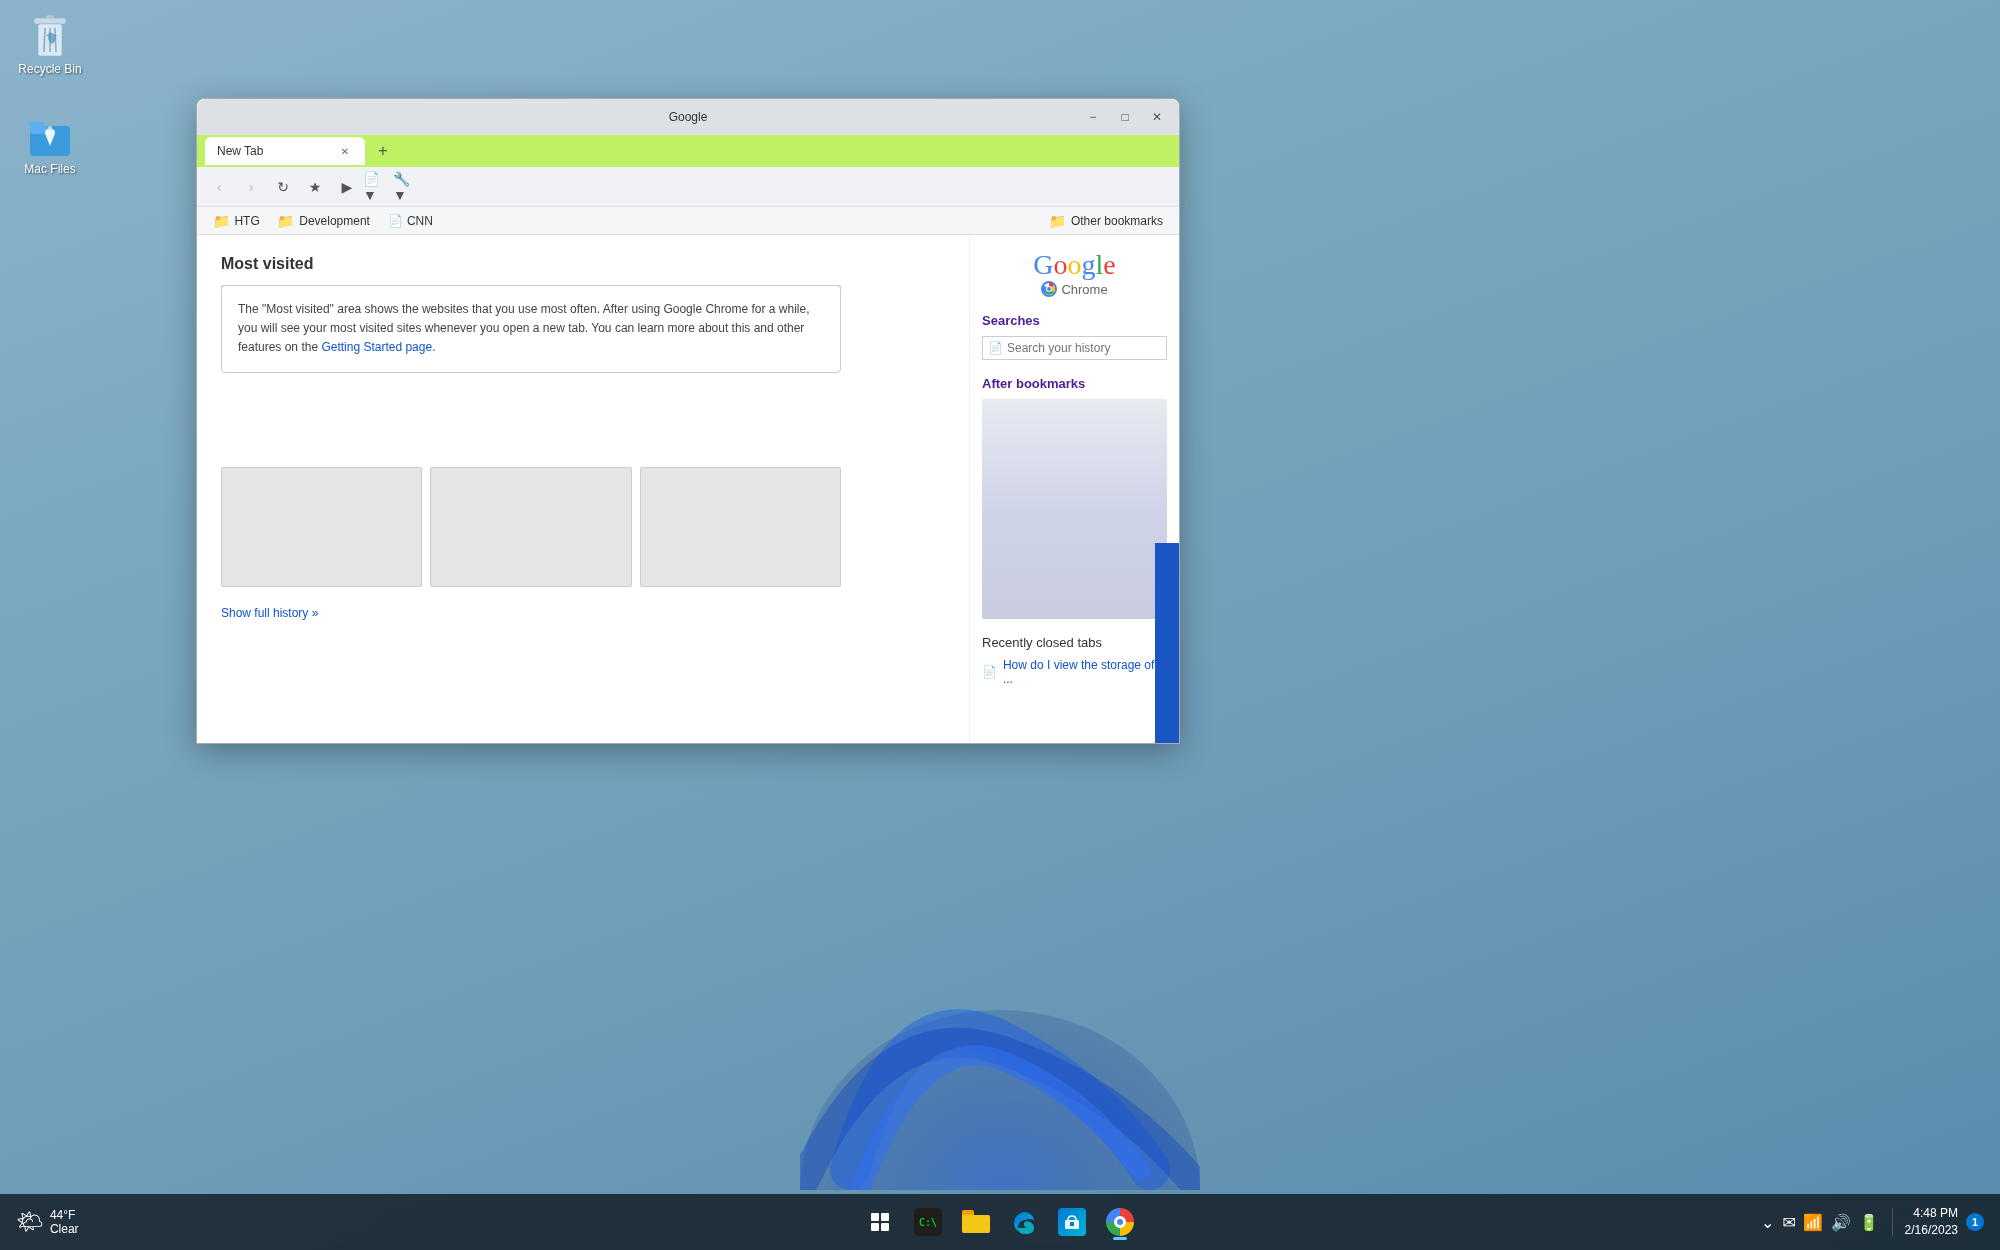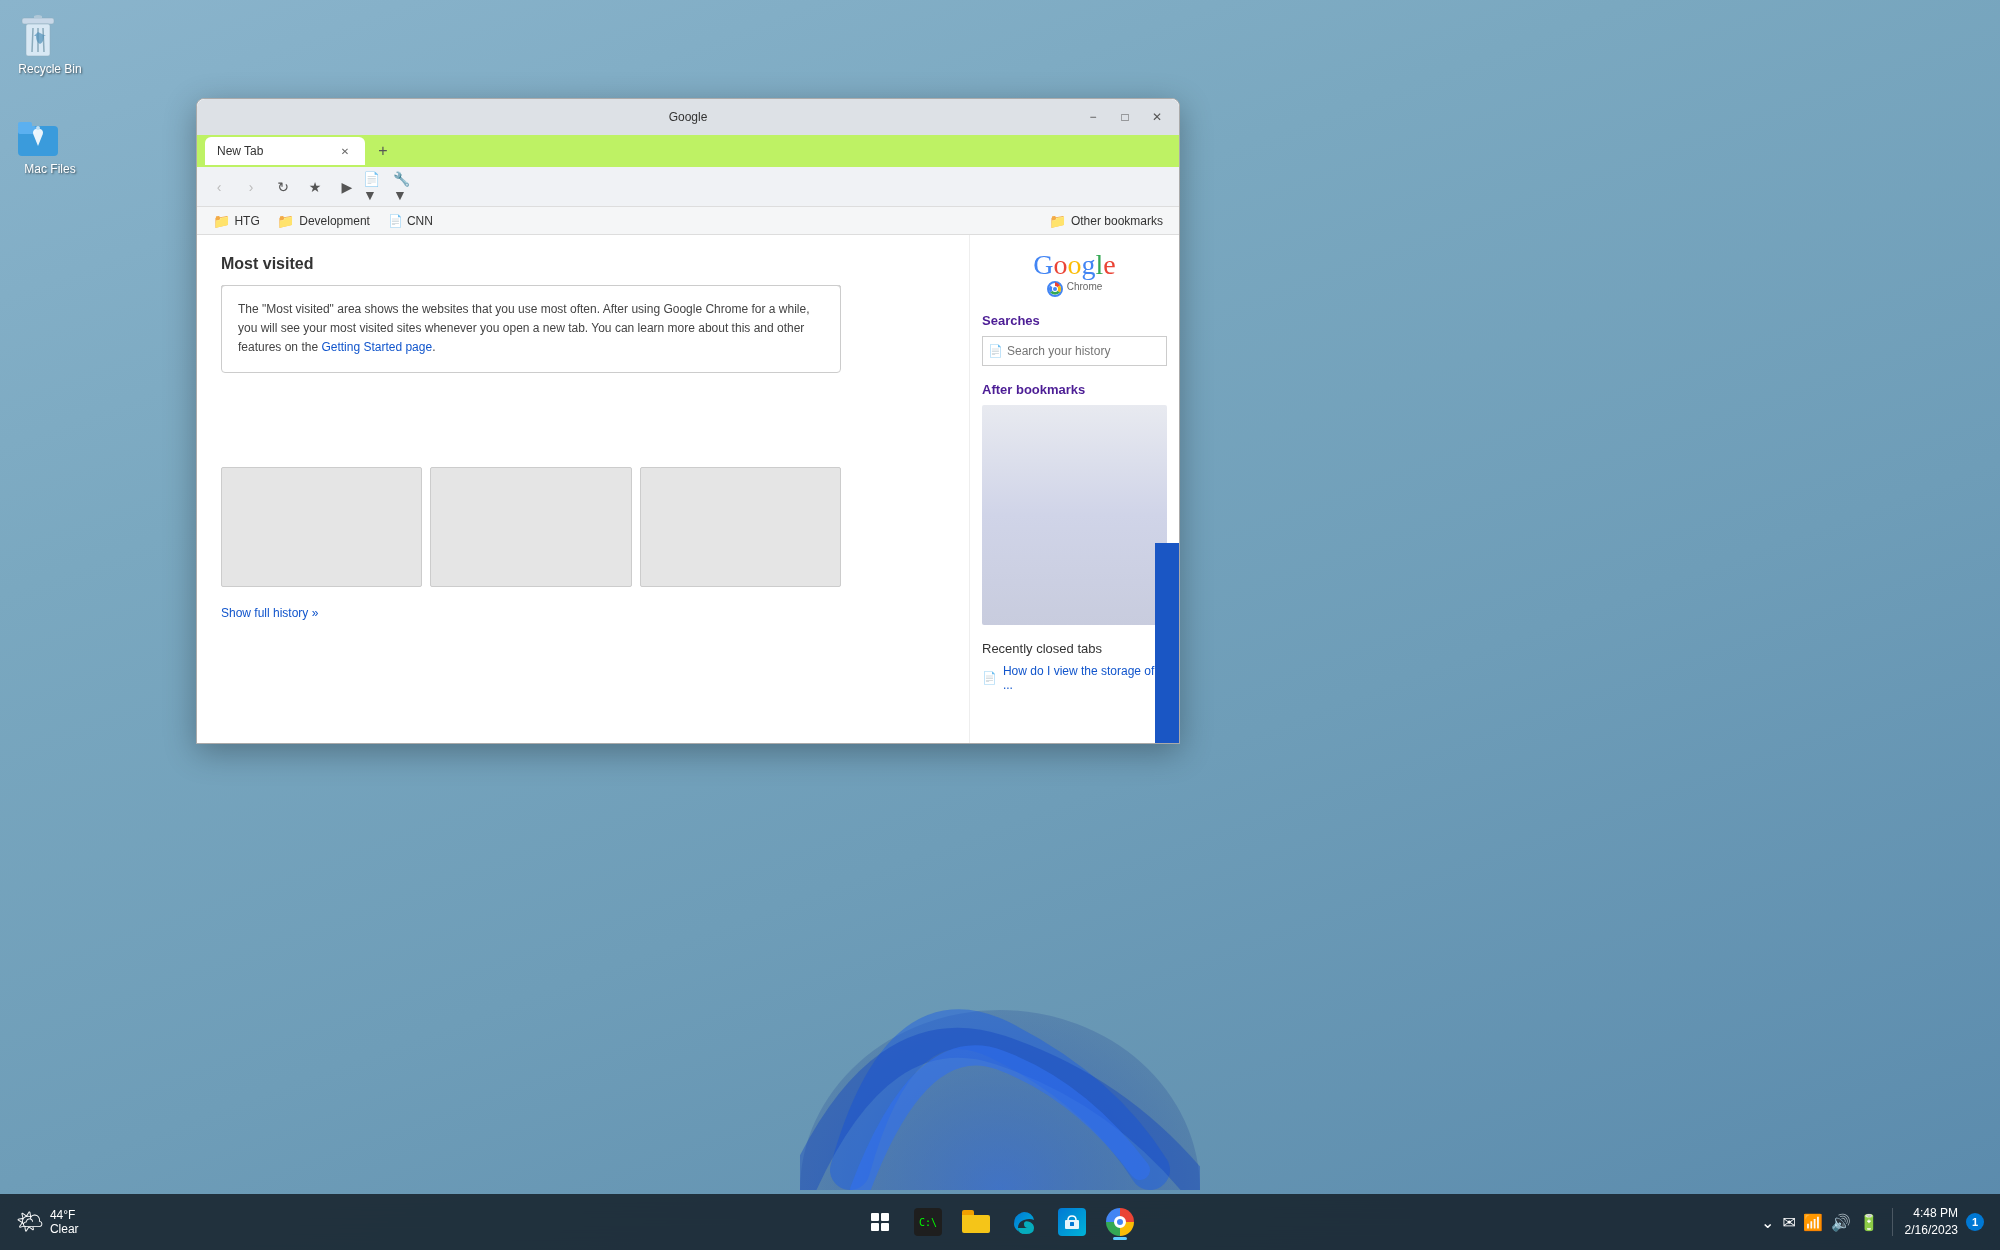--- a/index.html
+++ b/index.html
@@ -18,20 +18,21 @@
       height: 100%;
       background: linear-gradient(160deg, #8ab4cc 0%, #7aa8c0 30%, #6e9db8 60%, #5a8aac 100%);
       position: relative;
     }
 
     
     .desktop-icon {
       position: absolute;
       display: flex;
       flex-direction: column;
+      align-items: center;
       width: 80px;
       cursor: pointer;
       padding: 4px;
       border-radius: 4px;
     }
     .desktop-icon .icon-label {
       color: white;
       font-size: 12px;
       text-align: center;
       text-shadow: 1px 1px 2px rgba(0,0,0,0.6);
@@ -364,24 +365,24 @@
       font-size: 28px;
       font-weight: normal;
       font-family: Georgia, serif;
       line-height: 1;
     }
     .g-blue { color: #4285f4; }
     .g-red { color: #ea4335; }
     .g-yellow { color: #fbbc05; }
     .g-green { color: #34a853; }
     .chrome-sub {
-      font-size: 10px;
+      font-size: 13px;
       color: #666;
       display: flex;
-      align-items: flex-start;
+      align-items: flex-end;
       justify-content: center;
       gap: 4px;
       margin-top: 2px;
     }
     .chrome-logo-circle {
       width: 16px;
       height: 16px;
     }
 
     .sidebar-section-title {
@@ -390,21 +391,21 @@
       color: #4c1d95;
       margin-bottom: 8px;
     }
     .search-history-box {
       width: 100%;
       margin-bottom: 16px;
       position: relative;
     }
     .search-history-box input {
       width: 100%;
-      height: 30px;
+      height: 24px;
       border: 1px solid #ccc;
       padding: 0 8px 0 24px;
       font-size: 12px;
       color: #999;
       outline: none;
       background: white;
     }
     .search-doc-icon {
       position: absolute;
       left: 6px;

